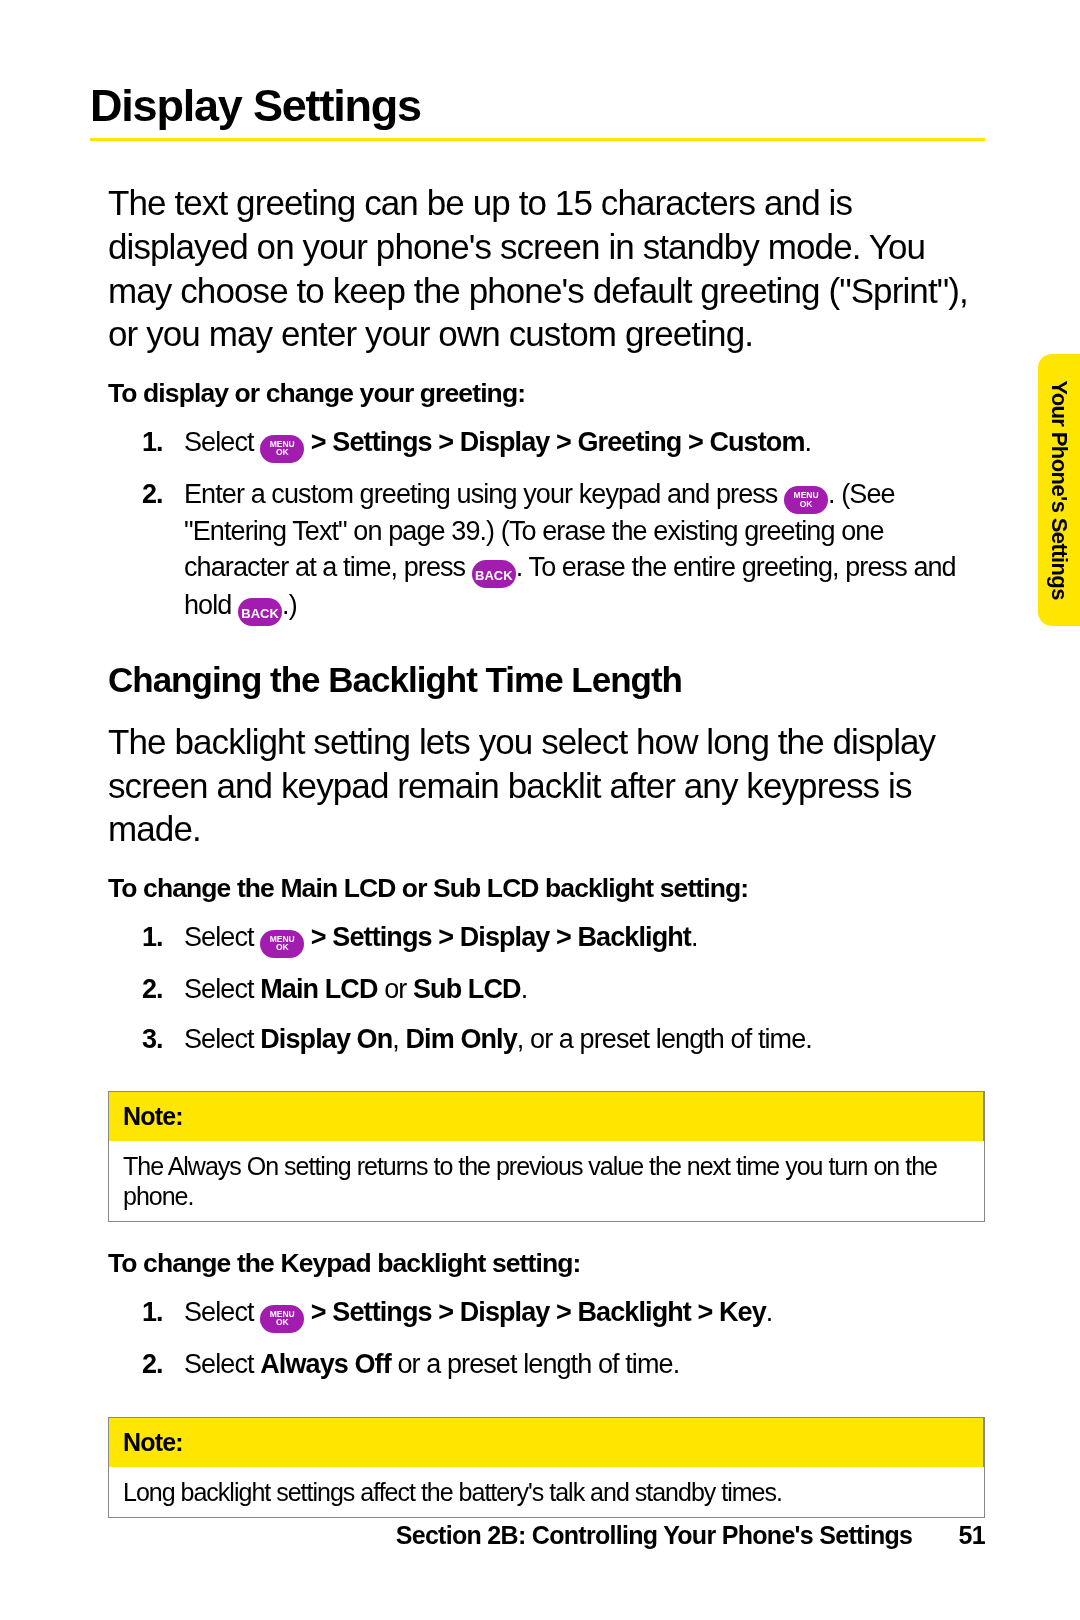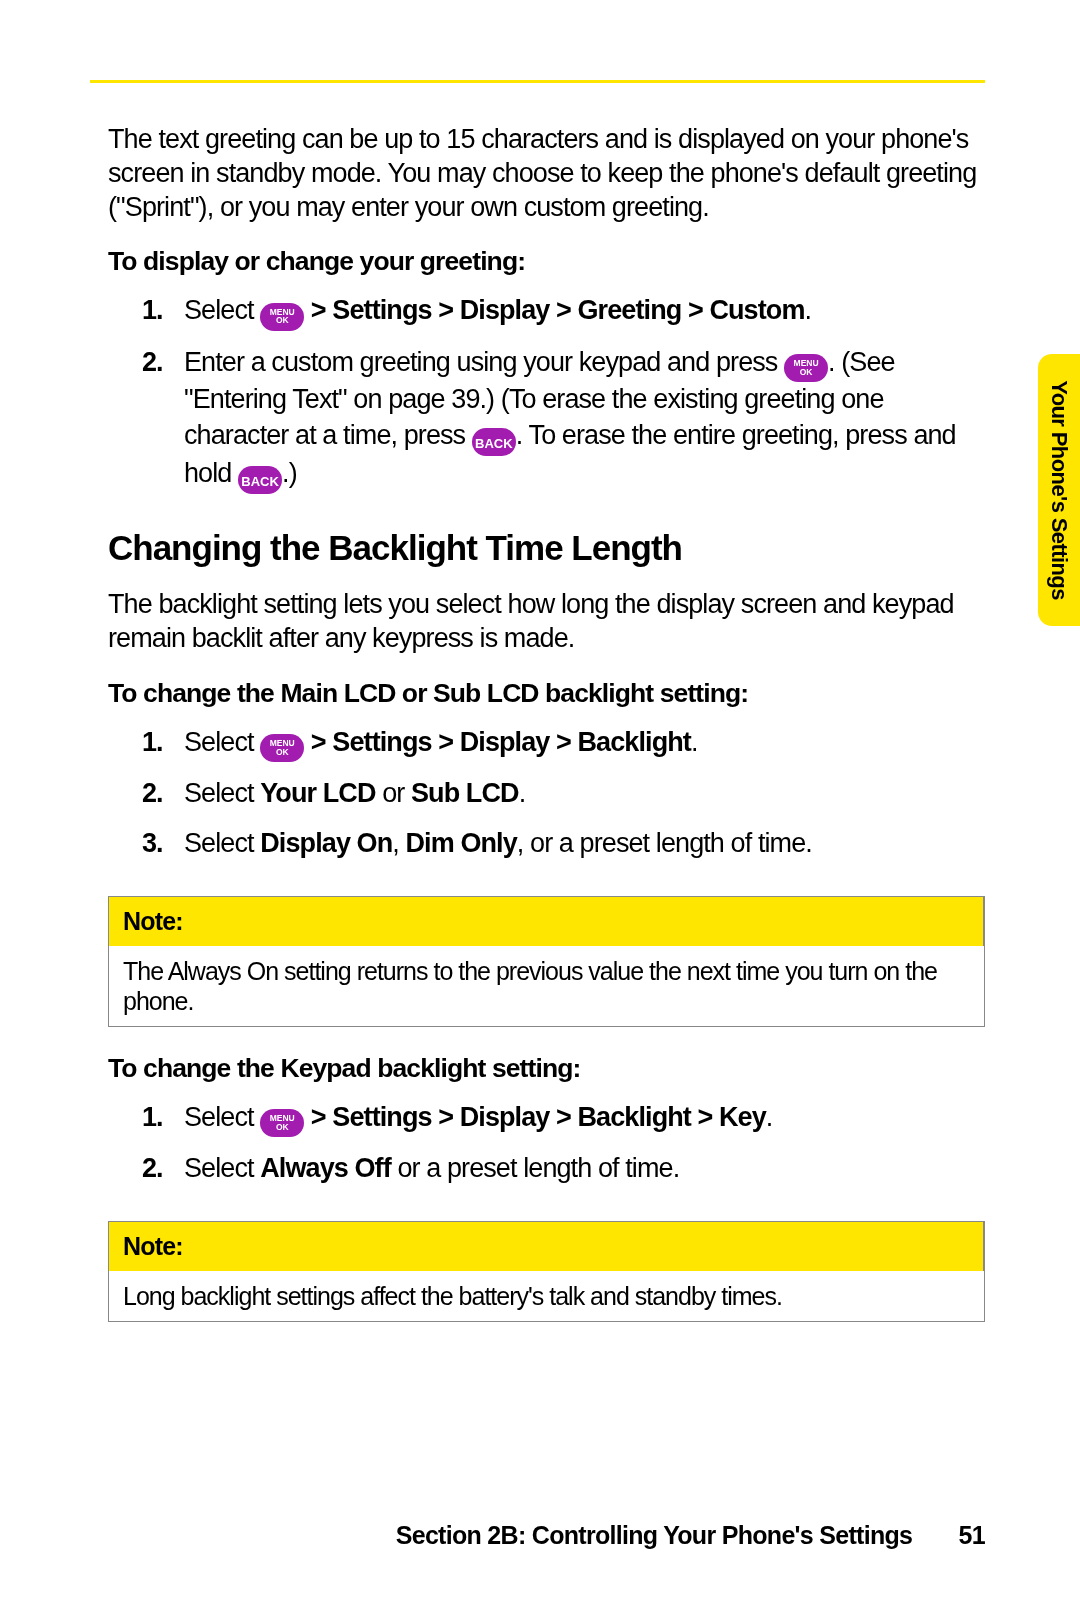--- a/index.html
+++ b/index.html
@@ -28,21 +28,21 @@
     background: #ffe600;
     margin: 0 0 40px 0;
   }
   .sub-heading {
     font-size: 35px;
     font-weight: 700;
     margin: 0 0 20px 18px;
     letter-spacing: -1px;
   }
   .body-p {
-    font-size: 27px;
+    font-size: 35px;
     line-height: 1.25;
     margin: 0 0 22px 18px;
     letter-spacing: -0.9px;
   }
   .bold-lead {
     font-size: 26.5px;
     font-weight: 700;
     margin: 16px 0 16px 18px;
     letter-spacing: -0.9px;
   }
@@ -147,20 +147,21 @@
 </style>
 </head>
 <body>
 
 <div class="side-tab">
   <div class="side-text">Your Phone's Settings</div>
 </div>
 
 <div class="page">
 
+  <h1 class="main-heading">Display Settings</h1>
   <div class="main-rule"></div>
 
   <p class="body-p">The text greeting can be up to 15 characters and is displayed on your phone's screen in standby mode. You may choose to keep the phone's default greeting ("Sprint"), or you may enter your own custom greeting.</p>
   <p class="bold-lead">To display or change your greeting:</p>
 
   <ol class="steps">
     <li>
       <span class="num">1.</span>
       <span>Select </span><span class="key-oval"><span>MENU</span><br><span>OK</span></span><span class="b"> &gt; Settings &gt; Display &gt; Greeting &gt; Custom</span><span>.</span>
     </li>
@@ -174,21 +175,21 @@
   <p class="body-p">The backlight setting lets you select how long the display screen and keypad remain backlit after any keypress is made.</p>
   <p class="bold-lead">To change the Main LCD or Sub LCD backlight setting:</p>
 
   <ol class="steps">
     <li>
       <span class="num">1.</span>
       <span>Select </span><span class="key-oval"><span>MENU</span><br><span>OK</span></span><span class="b"> &gt; Settings &gt; Display &gt; Backlight</span><span>.</span>
     </li>
     <li>
       <span class="num">2.</span>
-      <span>Select </span><span class="b">Your LCD</span><span> or </span><span class="b">Sub LCD</span><span>.</span>
+      <span>Select </span><span class="b">Main LCD</span><span> or </span><span class="b">Sub LCD</span><span>.</span>
     </li>
     <li>
       <span class="num">3.</span>
       <span>Select </span><span class="b">Display On</span><span>, </span><span class="b">Dim Only</span><span>, or a preset length of time.</span>
     </li>
   </ol>
 
   <div class="note-box">
     <div class="note-label">Note:</div>
     <div class="note-text">The Always On setting returns to the previous value the next time you turn on the phone.</div>

